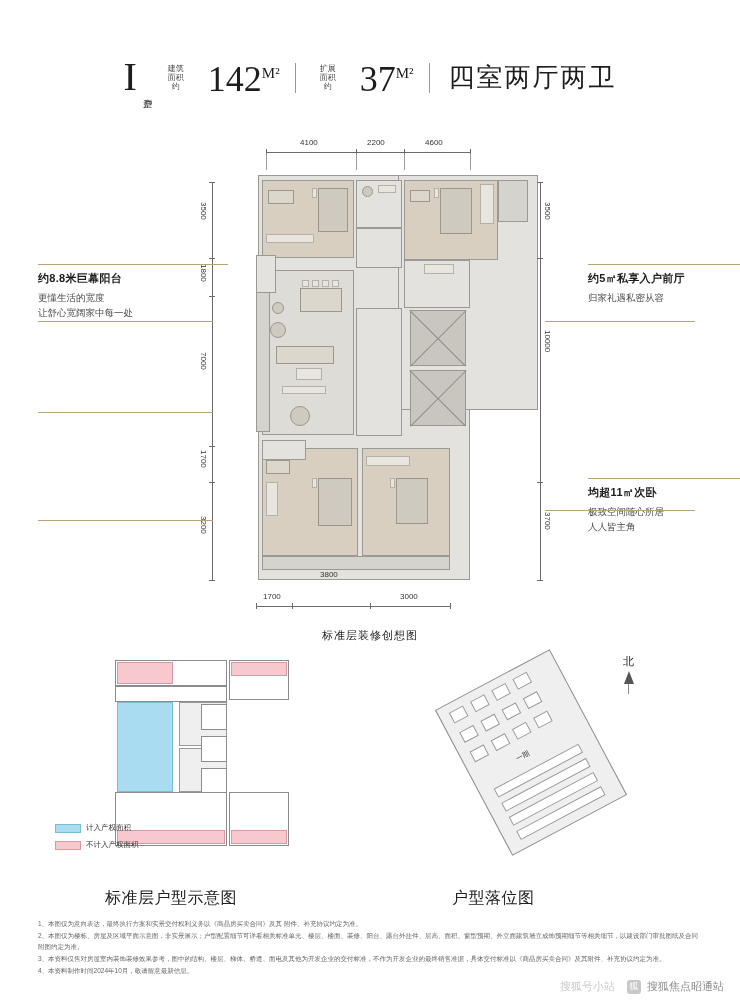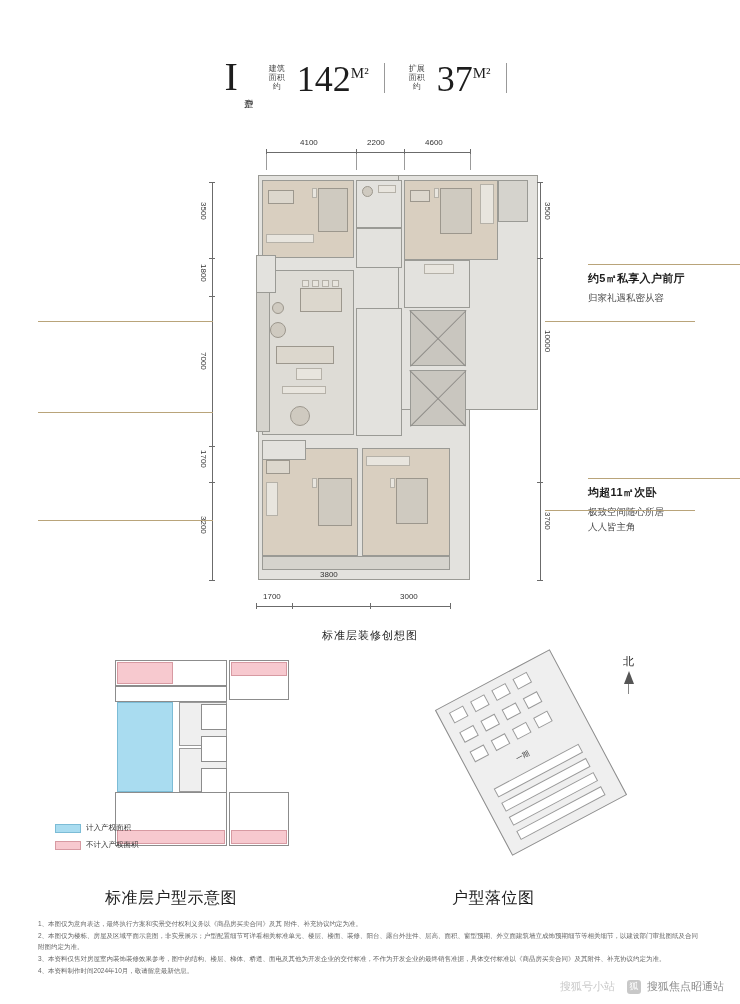--- a/index.html
+++ b/index.html
@@ -29,21 +29,21 @@
     font-size:9px; line-height:10px; color:#333;
     writing-mode: vertical-rl; text-orientation: upright;
     letter-spacing:1px; margin-bottom:3px;
   }
   .mini-label {
     font-size:8px; line-height:9px; color:#444; text-align:center;
     margin:0 3px 5px 6px; width:22px;
   }
   .big-num {
     font-family:"Liberation Serif", serif;
-    font-size:36px; line-height:0.95; color:#1d1d1d;
+    font-size:36px; line-height:0.95; color:#1d1d1d;margin-left:12px;
   }
   .big-num sup { font-size:15px; vertical-align:super; }
   .bar { width:1px; height:30px; background:#999; margin:0 9px 3px 9px; }
   .rooms {
     font-family:"Liberation Serif", serif;
     font-size:26px; color:#1d1d1d; margin-left:4px; margin-bottom:1px;
     letter-spacing:2px;
   }
 
   
@@ -169,20 +169,21 @@
       <span class="mini-label">
         <span>建筑</span><br><span>面积约</span>
       </span>
       <span class="big-num"><span>142</span><sup>M²</sup></span>
       <span class="bar"></span>
       <span class="mini-label">
         <span>扩展</span><br><span>面积约</span>
       </span>
       <span class="big-num"><span>37</span><sup>M²</sup></span>
       <span class="bar"></span>
+      <span class="rooms">四室两厅两卫</span>
     </div>
   </div>
 
   <div class="plan-wrap">
 
     <div class="dimline" style="left:266px; top:22px; width:204px; height:1px;"></div>
     <div class="tick" style="left:266px; top:19px;"></div>
     <div class="tick" style="left:356px; top:19px;"></div>
     <div class="tick" style="left:404px; top:19px;"></div>
     <div class="tick" style="left:470px; top:19px;"></div>
@@ -288,20 +289,26 @@
 
     <div class="dimline" style="left:540px; top:52px; width:1px; height:398px;"></div>
     <div class="tickh" style="left:537px; top:52px;"></div>
     <div class="tickh" style="left:537px; top:128px;"></div>
     <div class="tickh" style="left:537px; top:352px;"></div>
     <div class="tickh" style="left:537px; top:450px;"></div>
     <div class="dimtext vert" style="left:543px; top:72px;">3500</div>
     <div class="dimtext vert" style="left:543px; top:200px;">10000</div>
     <div class="dimtext vert" style="left:543px; top:382px;">3700</div>
 
+    <div class="callout" style="left:38px; top:134px;">
+      <div class="rule"></div>
+      <div class="title">约8.8米巨幕阳台</div>
+      <div class="desc">更懂生活的宽度</div>
+      <div class="desc">让舒心宽阔家中每一处</div>
+    </div>
     <div class="leader" style="left:38px; top:191px; width:175px;"></div>
 
     <div class="leader" style="left:38px; top:282px; width:175px;"></div>
 
     <div class="leader" style="left:38px; top:390px; width:175px;"></div>
 
     <div class="callout right" style="left:588px; top:134px;">
       <div class="rule"></div>
       <div class="title">约5㎡私享入户前厅</div>
       <div class="desc">归家礼遇私密从容</div>

